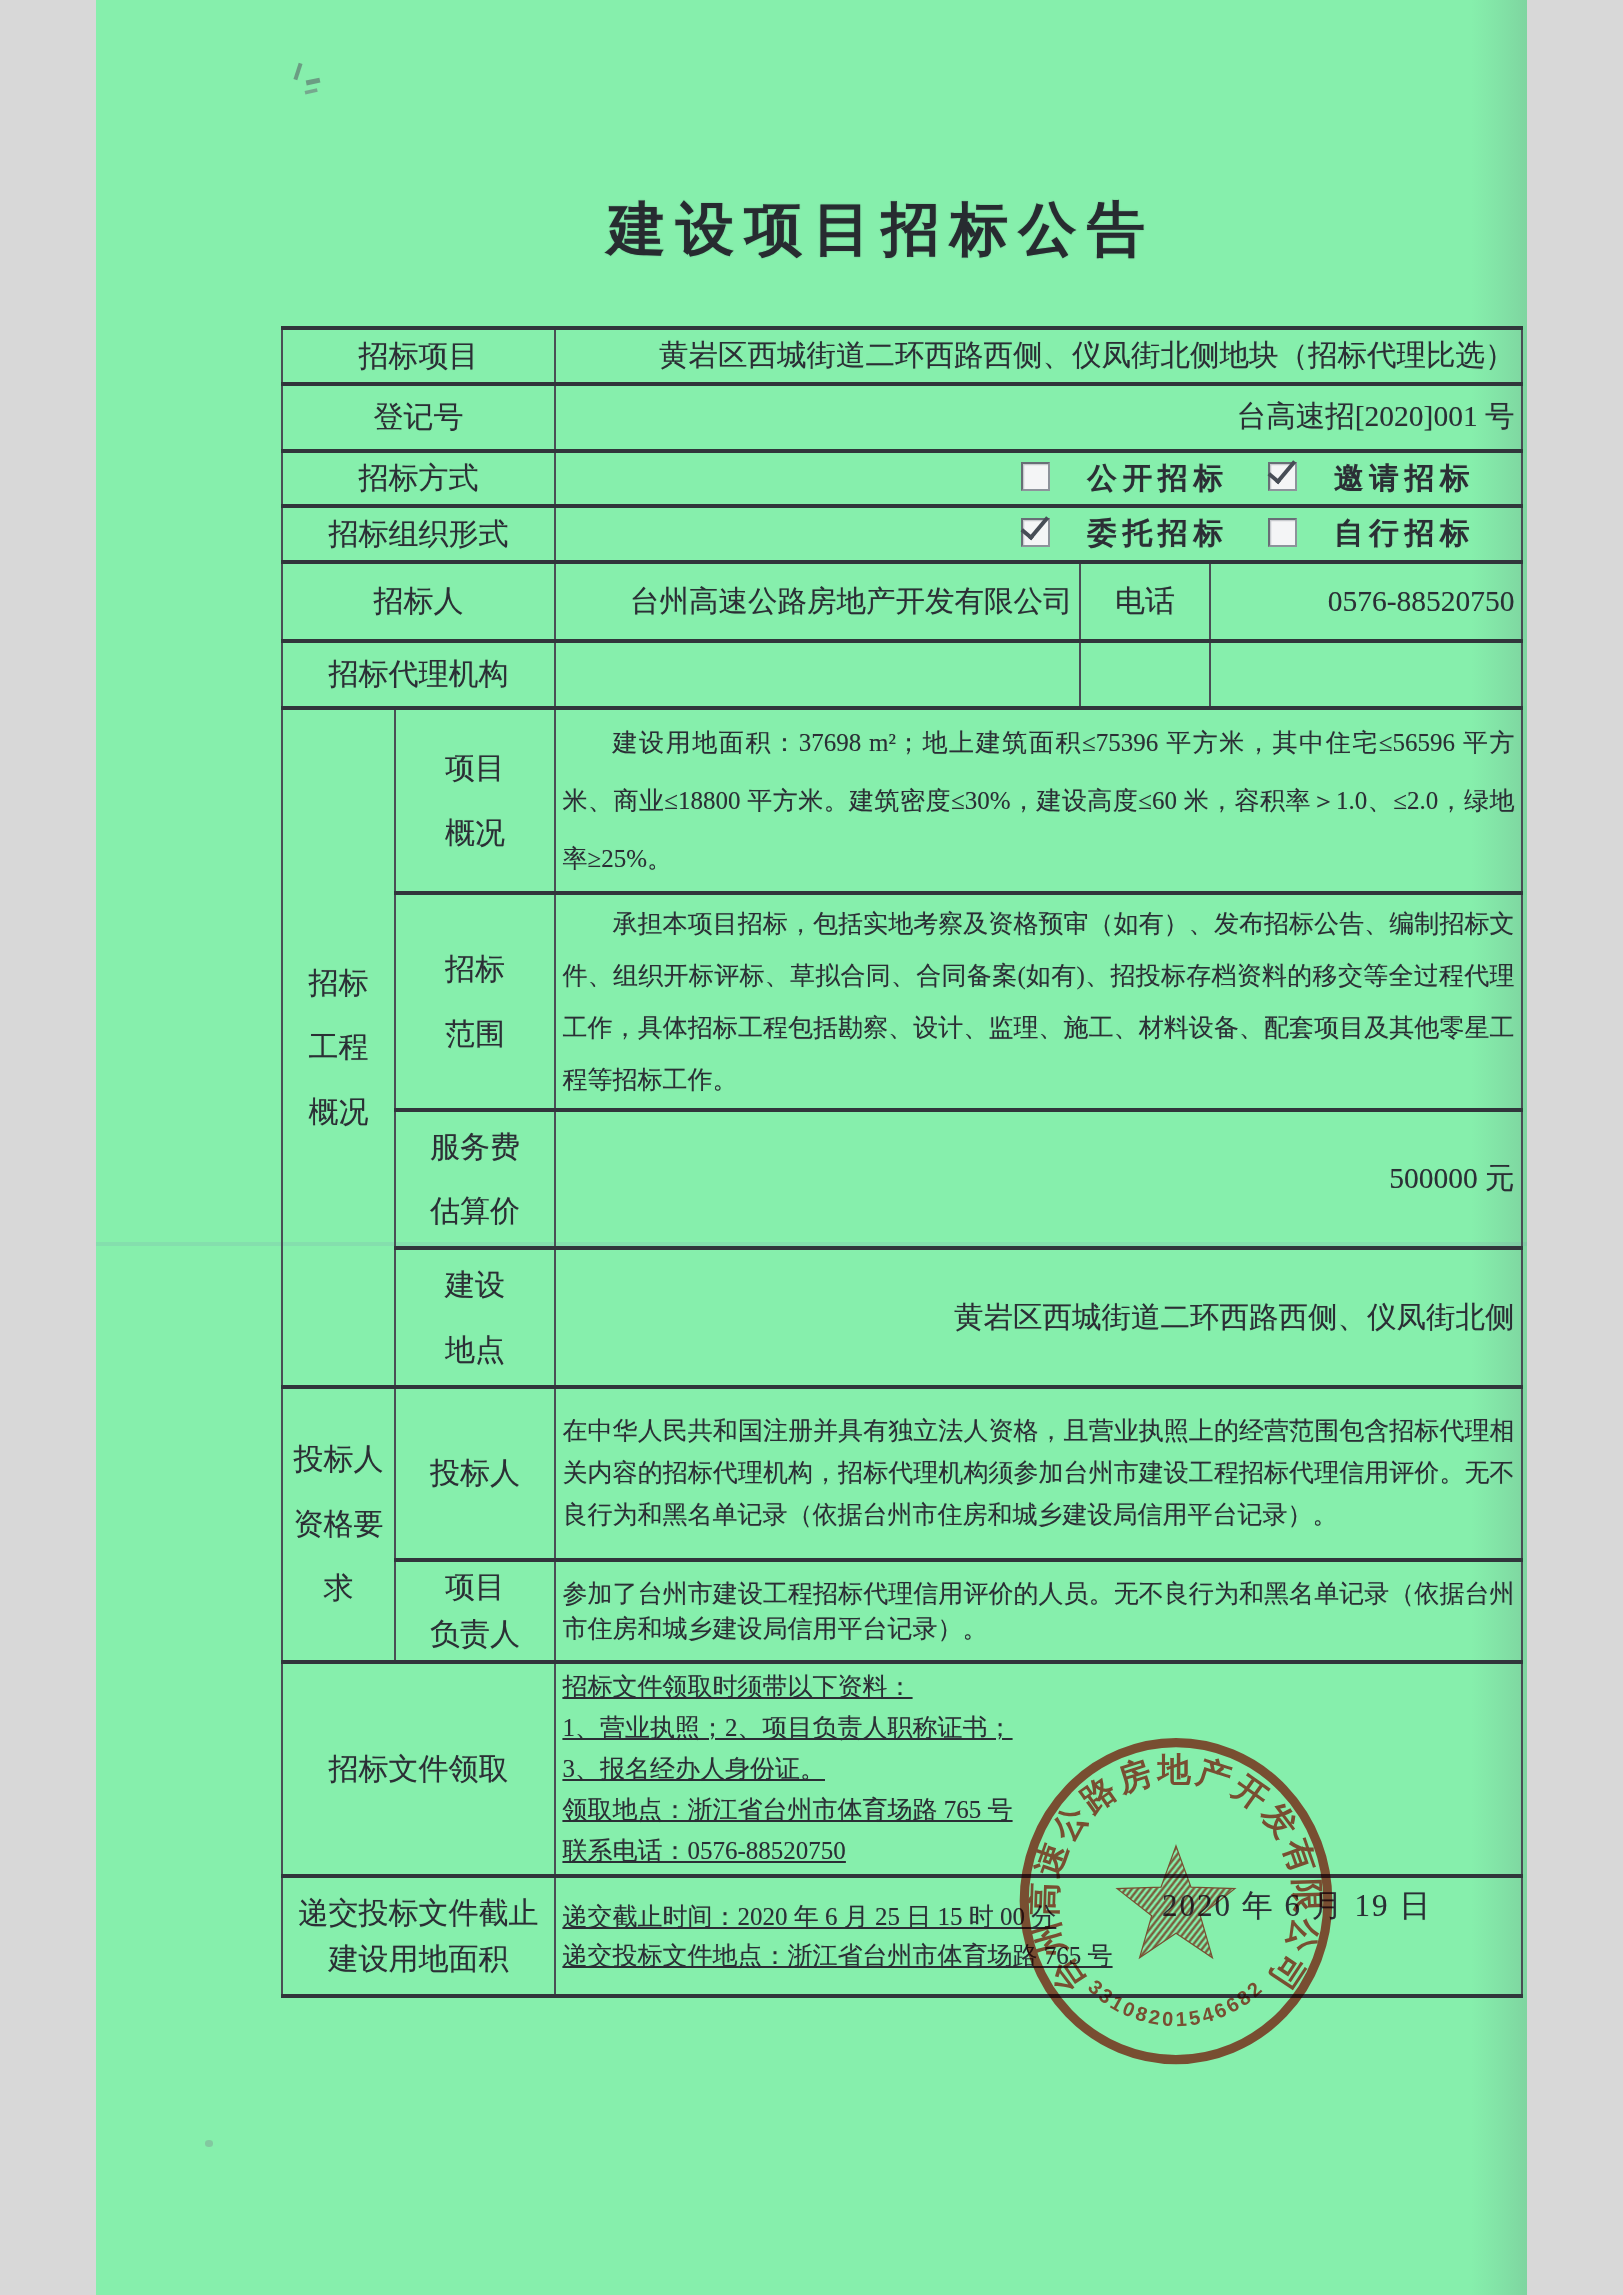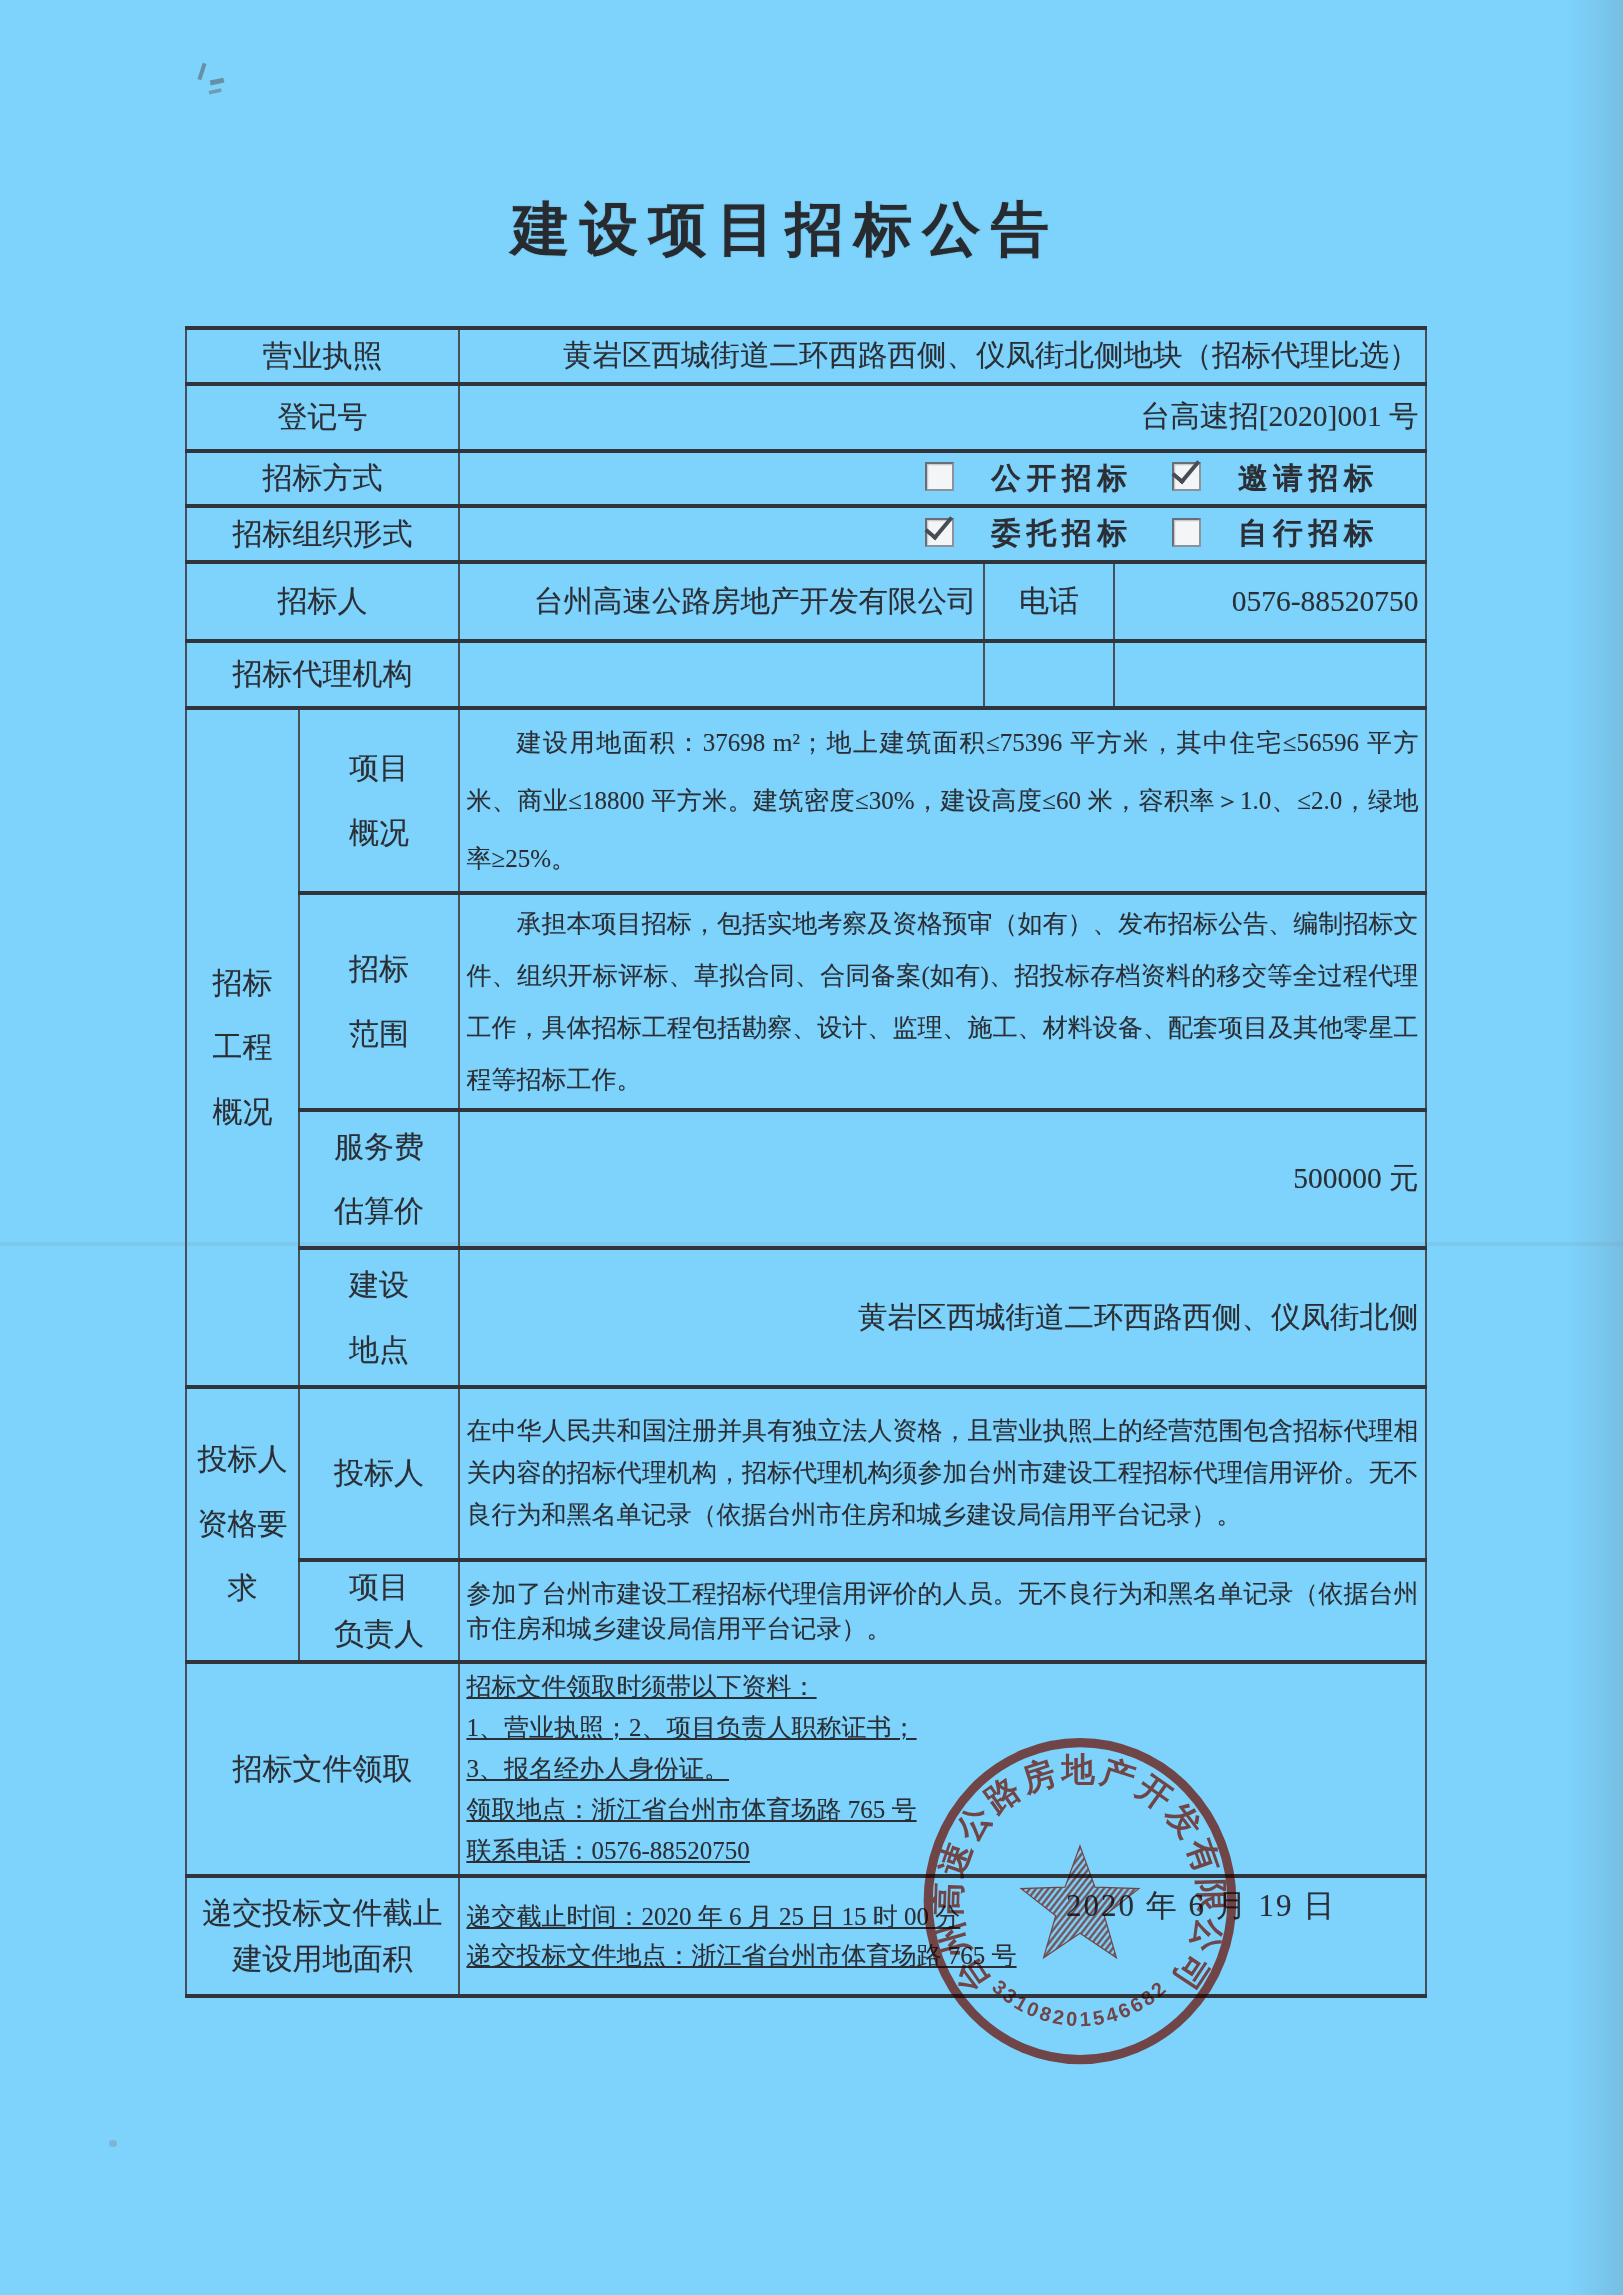--- a/index.html
+++ b/index.html
@@ -1,18 +1,18 @@
 <!DOCTYPE html>
 <html style="font-size:10.5px"><head>
 <meta charset="utf-8">
 <style>
   html,body{margin:0;padding:0;background:#d8d8d8;}
   .page{
-    position:relative;width:1623px;height:2295px;margin:0 auto;
-    background:#7dd3fc;overflow:hidden;
+    position:relative;width:1431px;height:2295px;margin:0 auto;
+    background:#86efac;overflow:hidden;
     font-family:"Liberation Serif","DejaVu Serif",serif;
     color:#2b2f35;
   }
   
   .doc-title{
     position:absolute;top:191px;left:0;width:1571px;margin:0;
     text-align:center;font-family:"Liberation Sans","DejaVu Sans",sans-serif;
     font-weight:bold;font-size:58px;letter-spacing:10.5px;color:#272b30;
     text-shadow:0 0 1.3px rgba(45,48,55,.45);
   }
@@ -100,21 +100,21 @@
   <table class="bid">
     <colgroup>
       <col style="width:113px">
         <col style="width:160px">
         <col style="width:525px">
         <col style="width:130px">
         <col style="width:312px">
     </colgroup>
     <tbody>
       <tr style="height:47px">
-        <td colspan="2" class="lbl">营业执照</td>
+        <td colspan="2" class="lbl">招标项目</td>
         <td colspan="3" class="val">黄岩区西城街道二环西路西侧、仪凤街北侧地块（招标代理比选）</td>
       </tr>
       <tr style="height:67px">
         <td colspan="2" class="lbl">登记号</td>
         <td colspan="3" class="val">台高速招[2020]001 号</td>
       </tr>
       <tr style="height:48px">
         <td colspan="2" class="lbl">招标方式</td>
         <td colspan="3" class="val">
           <span class="cb"></span><span class="cb-label">公开招标</span><span class="cb checked"><span class="tick"></span></span><span class="cb-label">邀请招标</span>

